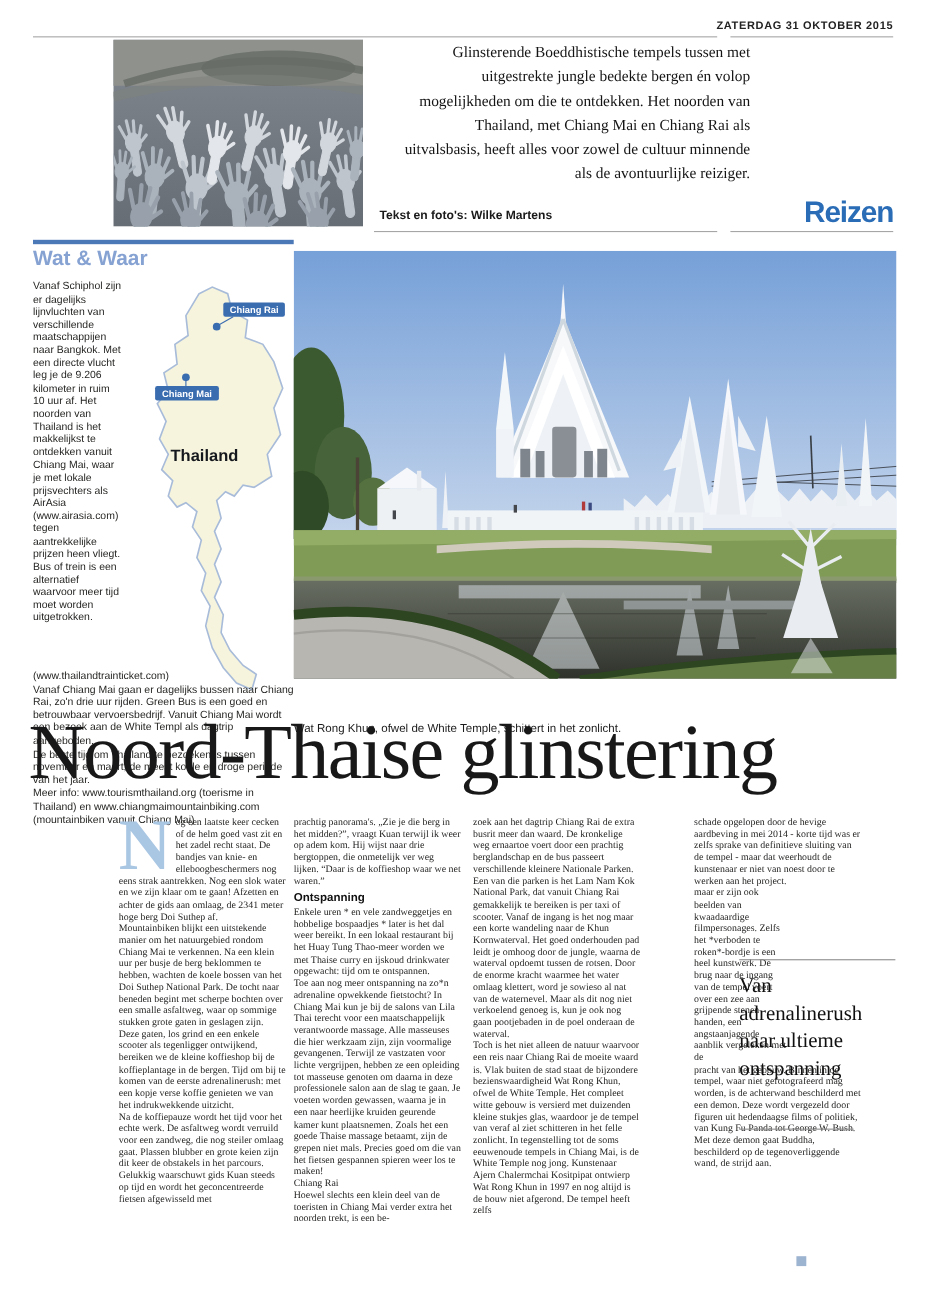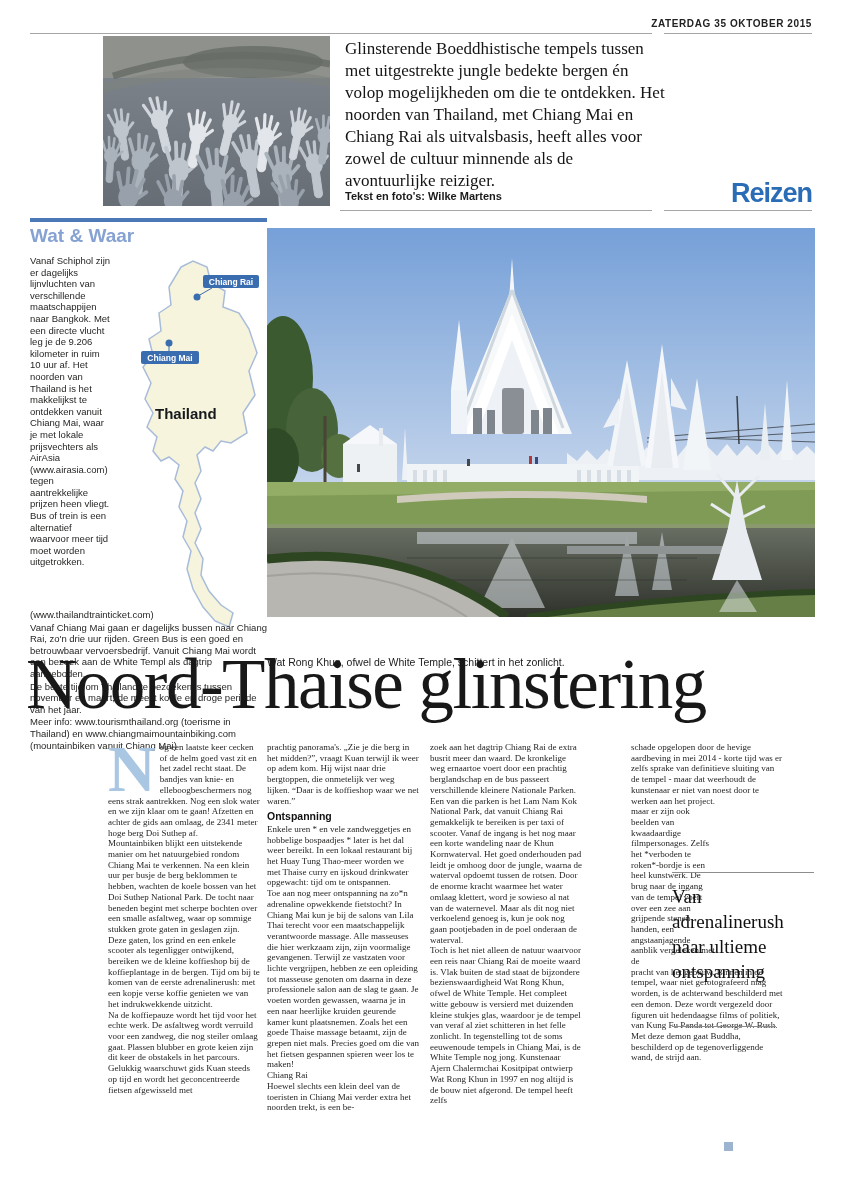--- a/index.html
+++ b/index.html
@@ -1,21 +1,21 @@
 <!DOCTYPE html>
 <html><head>
 <meta charset="utf-8">
 <style>
   html,body{margin:0;padding:0;background:#e8e8e8;}
   .page{position:relative;width:842px;height:1191px;margin:0 auto;background:#ffffff;overflow:hidden;
         font-family:"Liberation Serif",serif;color:#1f1f1e;}
   .rule{position:absolute;height:1px;background:#a6a6a6;}
   .date{position:absolute;top:18px;right:30px;font-family:"Liberation Sans",sans-serif;
         font-size:10px;font-weight:bold;letter-spacing:.6px;color:#222;}
-  .intro{position:absolute;left:345px;top:38px;width:322px;font-size:17px;line-height:22px;color:#141414;}
+  .intro{position:absolute;left:360px;top:38px;width:322px;font-size:14px;line-height:22px;color:#141414;text-align:right;}
   .byline{position:absolute;left:345px;top:190px;font-family:"Liberation Sans",sans-serif;
           font-size:11px;font-weight:bold;color:#1a1a1a;}
   .reizen{position:absolute;right:30px;top:178px;font-family:"Liberation Sans",sans-serif;
           font-size:27px;font-weight:bold;letter-spacing:-1px;color:#2a6db6;}
   .hands{position:absolute;left:103px;top:36px;width:227px;height:170px;}
   
   .sidebar{position:absolute;left:30px;top:218px;width:237px;font-family:"Liberation Sans",sans-serif;}
   .sidebar-bar{height:4px;background:#4b78b6;margin-bottom:3px;}
   .sidebar-title{font-size:19px;font-weight:bold;color:#85a2d2;margin:1px 0 8px 0;}
   .sidebar-body{font-size:9.5px;line-height:11.6px;color:#262624;}
@@ -45,21 +45,21 @@
   .pq-rule-top{position:absolute;left:672px;top:872px;width:142px;height:1px;background:#8d8d8d;}
   .pq-rule-bot{position:absolute;left:672px;top:1026px;width:104px;height:1px;background:#8d8d8d;}
   .pq-text{margin-top:12px;font-size:19px;line-height:25px;color:#101010;}
   .endmark{position:absolute;left:724px;top:1142px;width:9px;height:9px;background:#9db4d0;}
 </style>
 </head>
 <body>
 
 <div class="page">
 
-  <div class="date">ZATERDAG 35 OKTOBER 2015</div>
+  <div class="date">ZATERDAG 31 OKTOBER 2015</div>
   <div class="rule" style="left:30px;top:33px;width:622px;"></div>
   <div class="rule" style="left:664px;top:33px;width:148px;"></div>
 
   <svg class="hands" viewBox="0 0 227 170">
     <defs>
       <linearGradient id="hbg" x1="0" y1="0" x2="0" y2="1">
         <stop offset="0" stop-color="#82888f"></stop>
           <stop offset="1" stop-color="#676d75"></stop>
       </linearGradient>
       <g id="hand">

